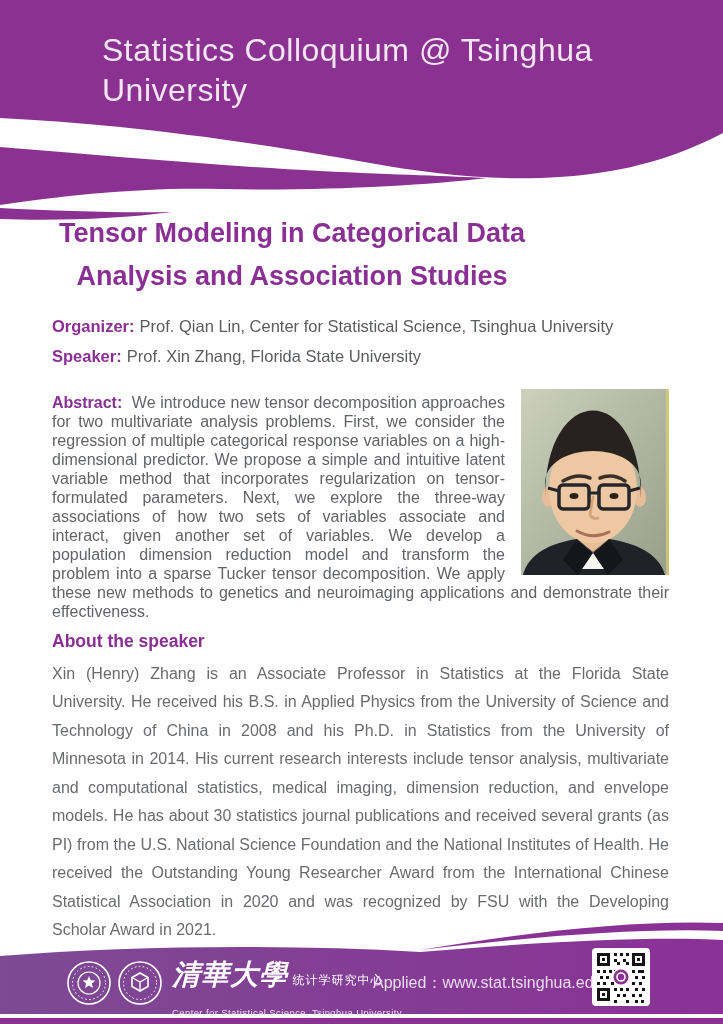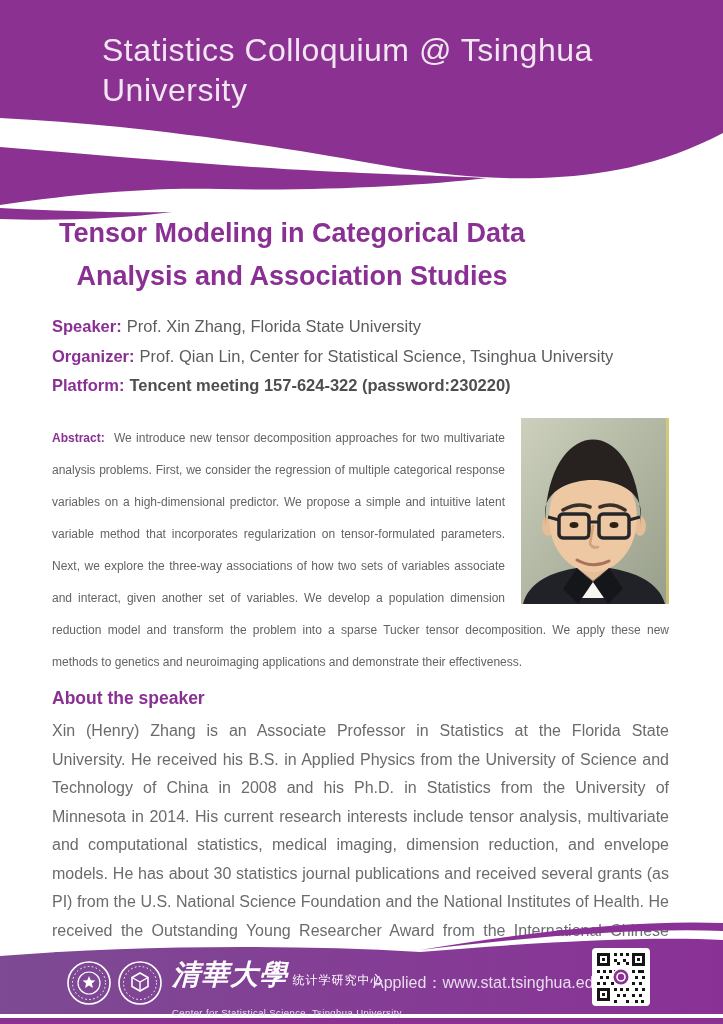--- a/index.html
+++ b/index.html
@@ -21,21 +21,21 @@
     display:inline-block; width:500px; font-size:27px; font-weight:bold;
     color:#8A2F93; line-height:1.6;
   }
   
   .content { position:absolute; top:316px; left:52px; width:617px; }
   .info-row { font-size:16.5px; margin-bottom:8.5px; line-height:1.28; }
   .label { color:#8A2F93; font-weight:bold; margin-right:5px; }
   .value { color:#5B5C5F; }
   .value-strong { color:#4E4E51; font-weight:bold; }
   .abstract {
-    margin-top:26px; font-size:12px; line-height:32px;
+    margin-top:26px; font-size:16px; line-height:19px;
     color:#626366; text-align:justify;
   }
   .photo-wrap {
     float:right; width:148px; height:186px; margin:-4px 0 6px 16px;
     display:block;
   }
   .about-heading { margin-top:10px; font-size:17.5px; color:#8A2F93; font-weight:bold; }
   .bio {
     margin-top:8px; font-size:16px; line-height:28.5px;
     color:#6A6B6E; text-align:justify;
@@ -67,26 +67,25 @@
 <div class="header-text">
   <div class="en">Statistics Colloquium @ Tsinghua University</div>
 </div>
 
 <div class="talk-title">
   <span>Tensor Modeling in Categorical Data Analysis and Association Studies</span>
 </div>
 
 <div class="content">
 
+  <p class="info-row"><span class="label">Organizer:</span><span class="value">Prof. Qian Lin, Center for Statistical Science, Tsinghua University</span></p>
+
   <p class="info-row"><span class="label">Speaker:</span><span class="value">Prof. Xin Zhang, Florida State University</span></p>
 
-  <p class="info-row"><span class="label">Organizer:</span><span class="value">Prof. Qian Lin, Center for Statistical Science, Tsinghua University</span></p>
 
-
-  <p class="info-row"><span class="label">Platform:</span><span class="value-strong">Tencent meeting 157-624-322 (password:230220)</span></p>
 
   <p class="abstract">
     <span class="photo-wrap">
       <svg width="148" height="186" viewBox="0 0 148 186">
         <defs>
           <linearGradient id="wall" x1="0" y1="0" x2="1" y2="1">
             <stop offset="0" stop-color="#ccd0bc"></stop>
               <stop offset="1" stop-color="#979e8a"></stop>
           </linearGradient>
         </defs>

